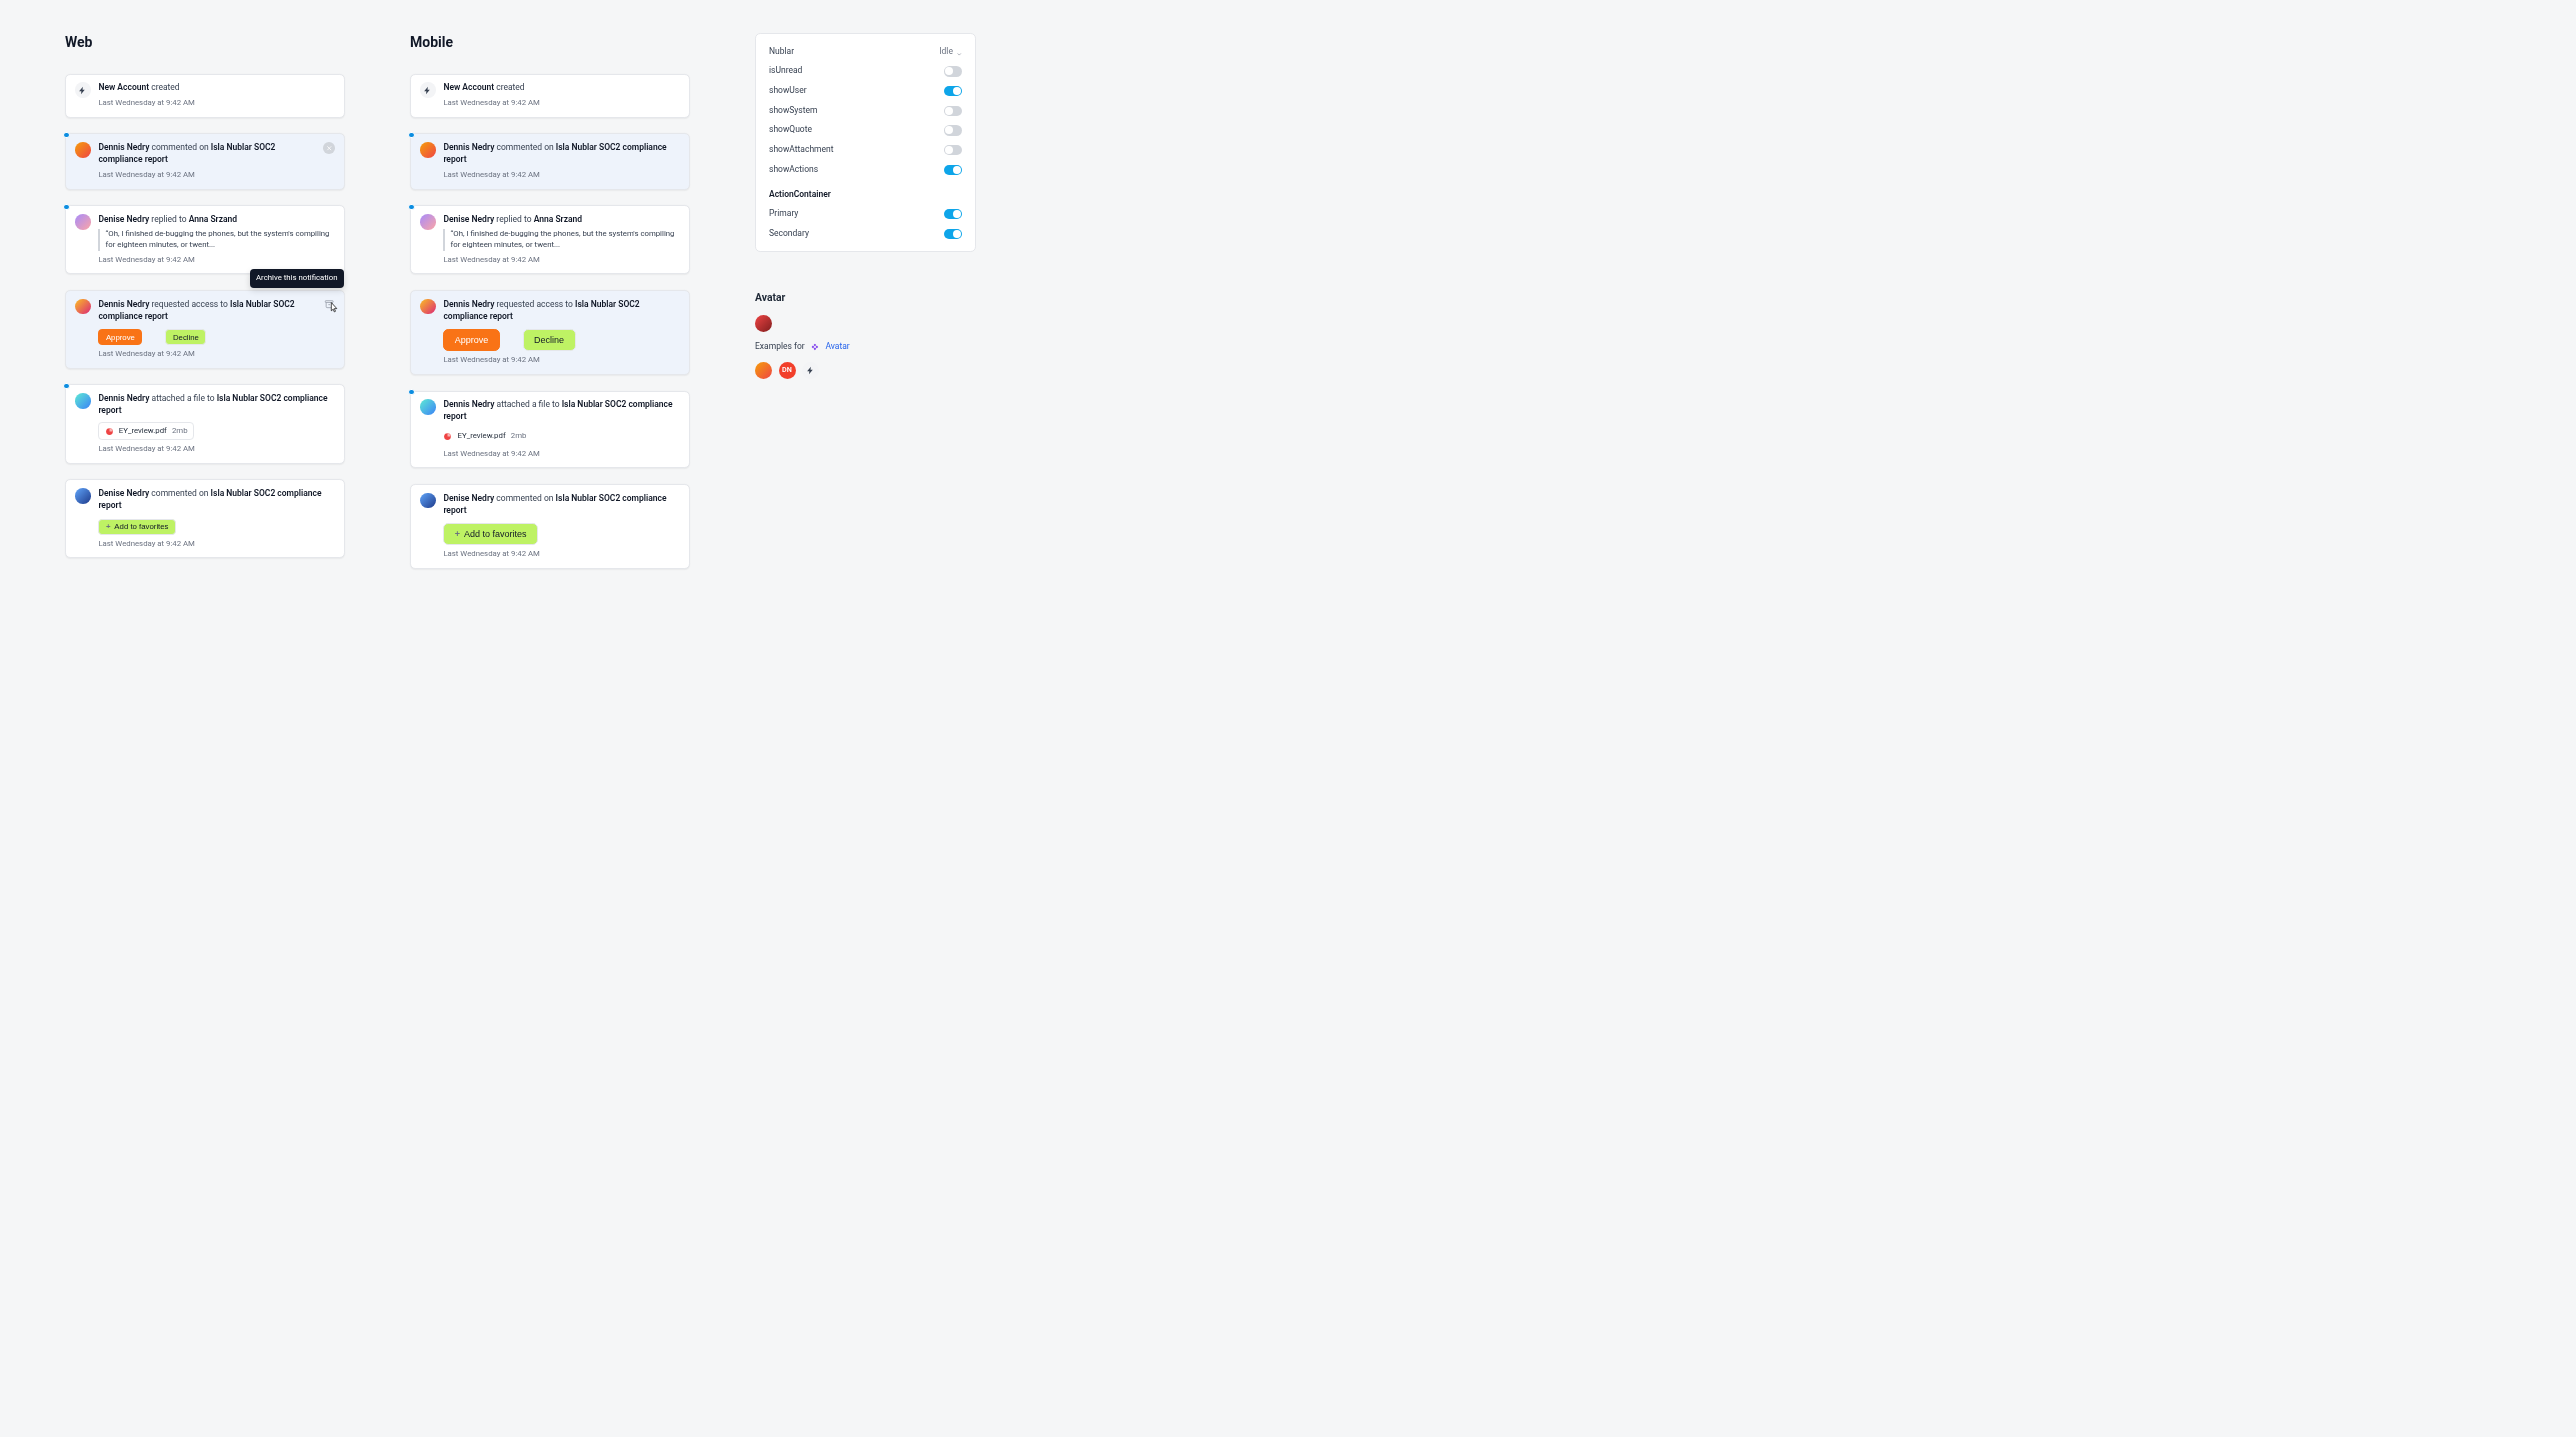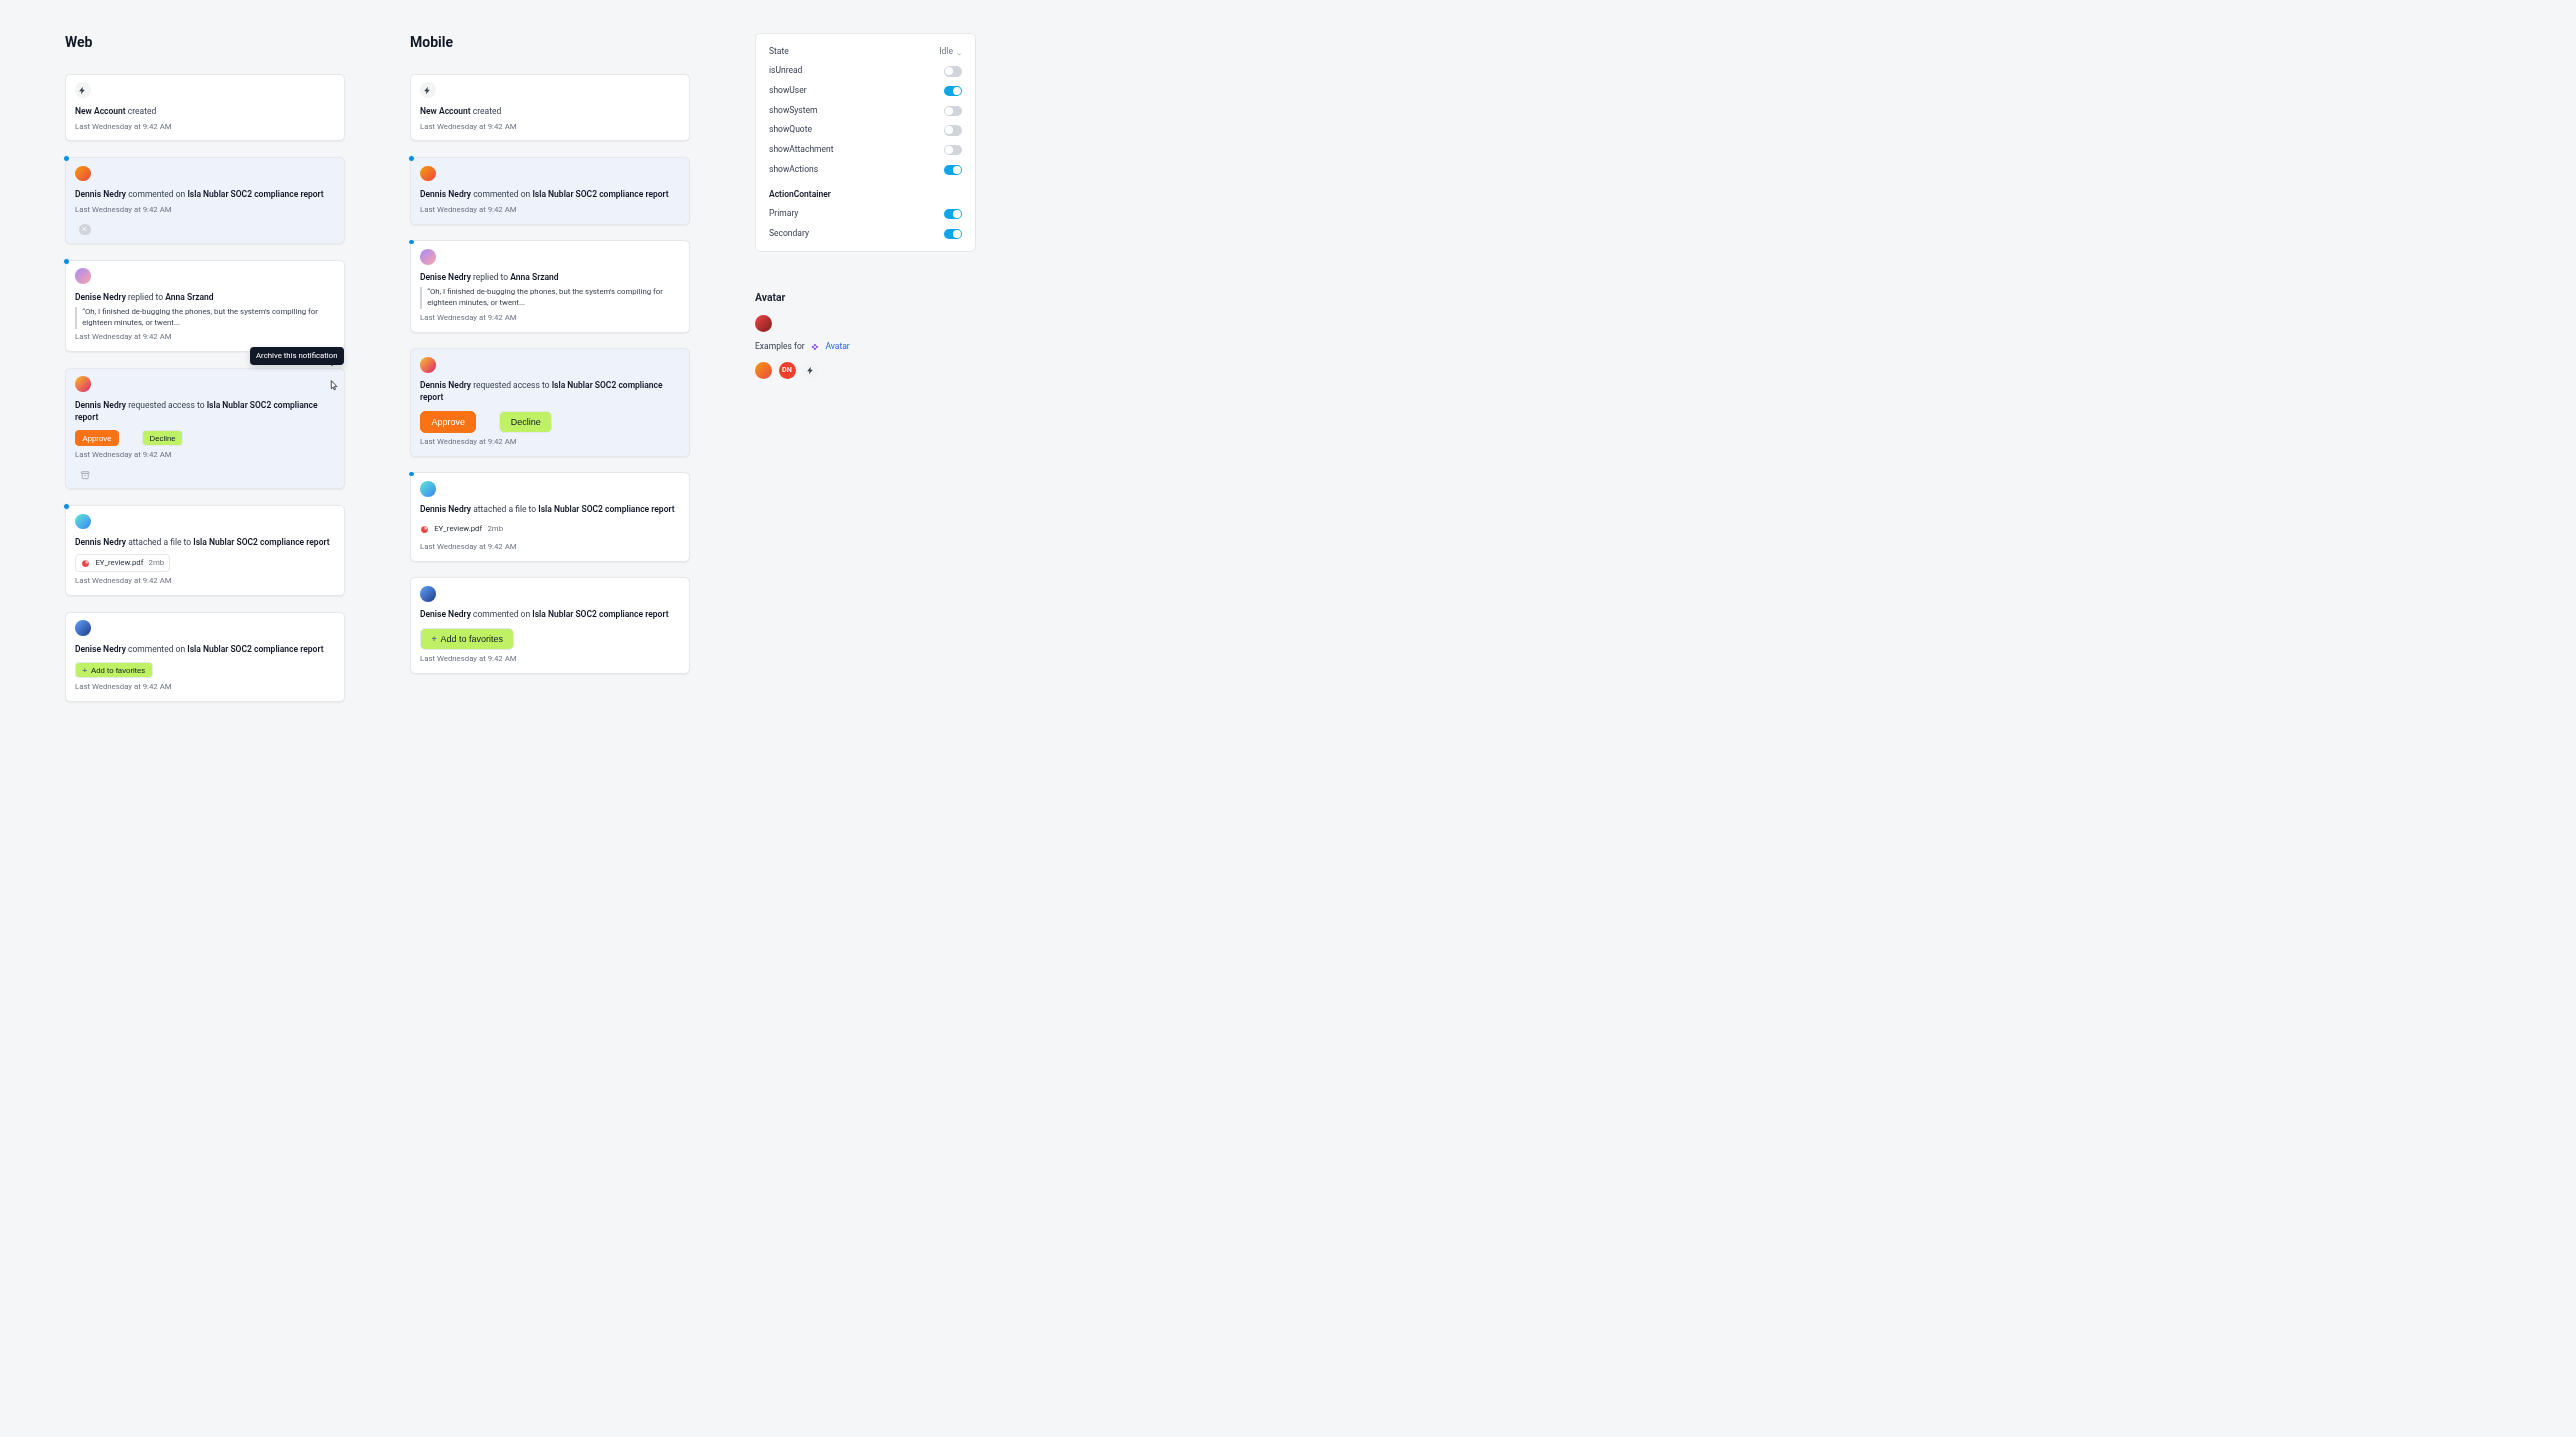--- a/index.html
+++ b/index.html
@@ -42,21 +42,20 @@
 
   .card{
     background:var(--card);
     border:0.7px solid var(--border);
     border-radius:5.2px;
     box-shadow:var(--shadow);
     padding:7.8px 9px 7.8px 9px;
     position:relative;
     display:flex;
     gap:7.8px;
-    flex-direction:column;
   }
   .card.unread{background:var(--unread);justify-content:center;}
   .unread-dot{
     position:absolute;
     top:-2.6px;left:-2.6px;
     width:6.5px;height:6.5px;border-radius:50%;
     background:var(--blue-strong);
     border:1.3px solid #fff;
   }
   .card .avatar{
@@ -379,21 +378,21 @@
         </div>
       </div>
 
     </div>
   </div>
 
   <div style="display:flex;flex-direction:column;gap:39px;">
 
     <div class="panel">
       <div class="row">
-        <span class="label">State</span>
+        <span class="label">Nublar</span>
         <span class="value">
           <span>Idle</span>
           <svg class="chev" viewBox="0 0 24 24" fill="none" stroke="currentColor" stroke-width="2">
               <path d="m6 9 6 6 6-6"></path>
             </svg>
         </span>
       </div>
       <div class="row">
           <span class="label">isUnread</span>
           <span class="toggle"></span>

